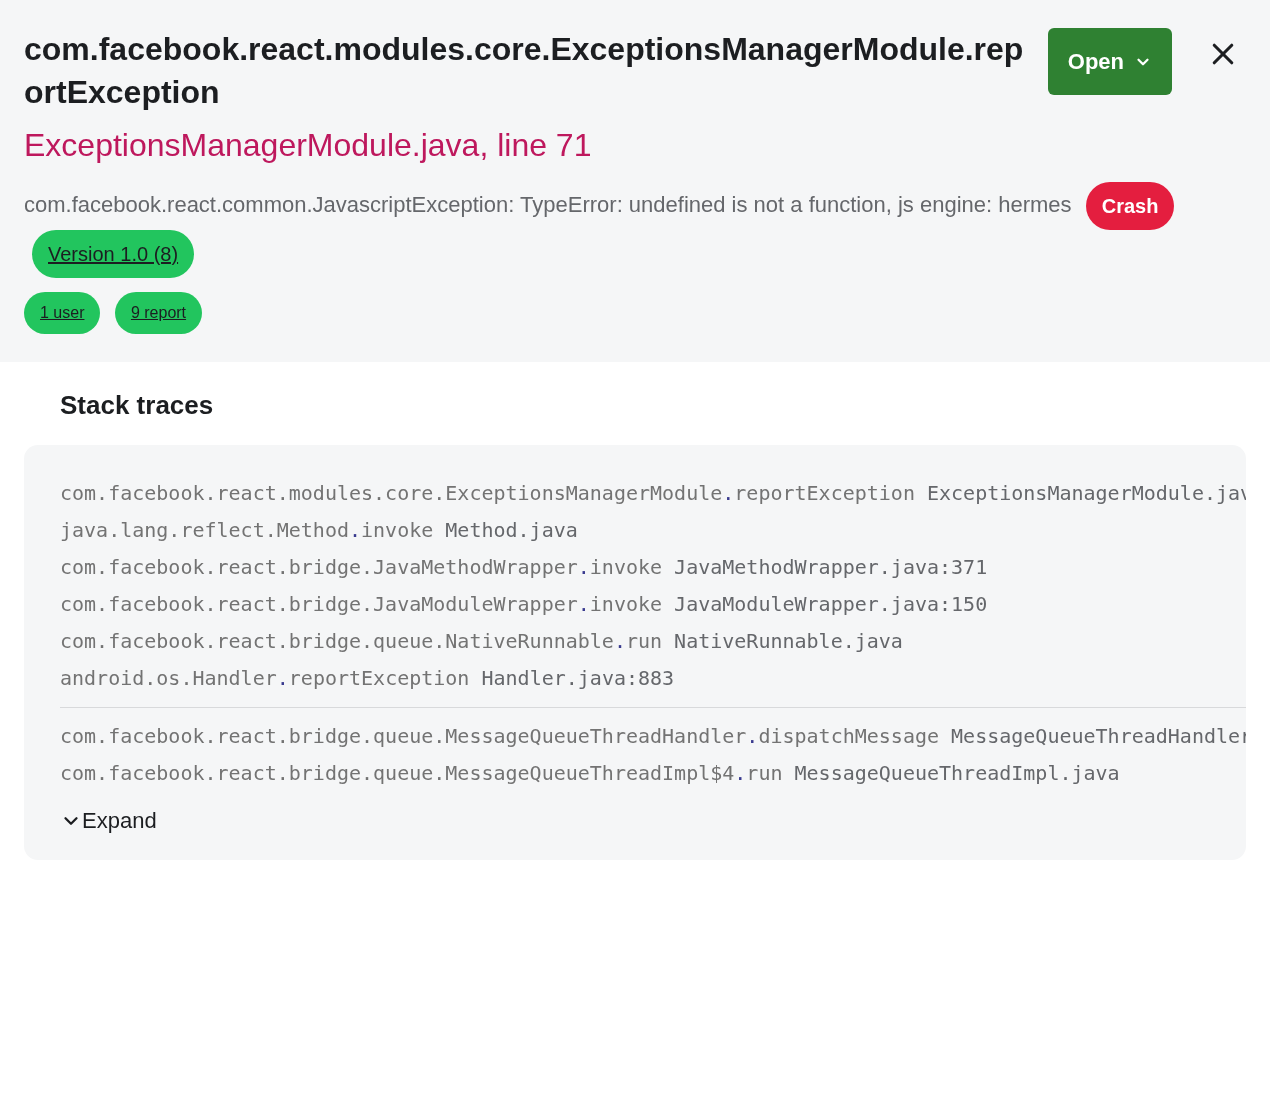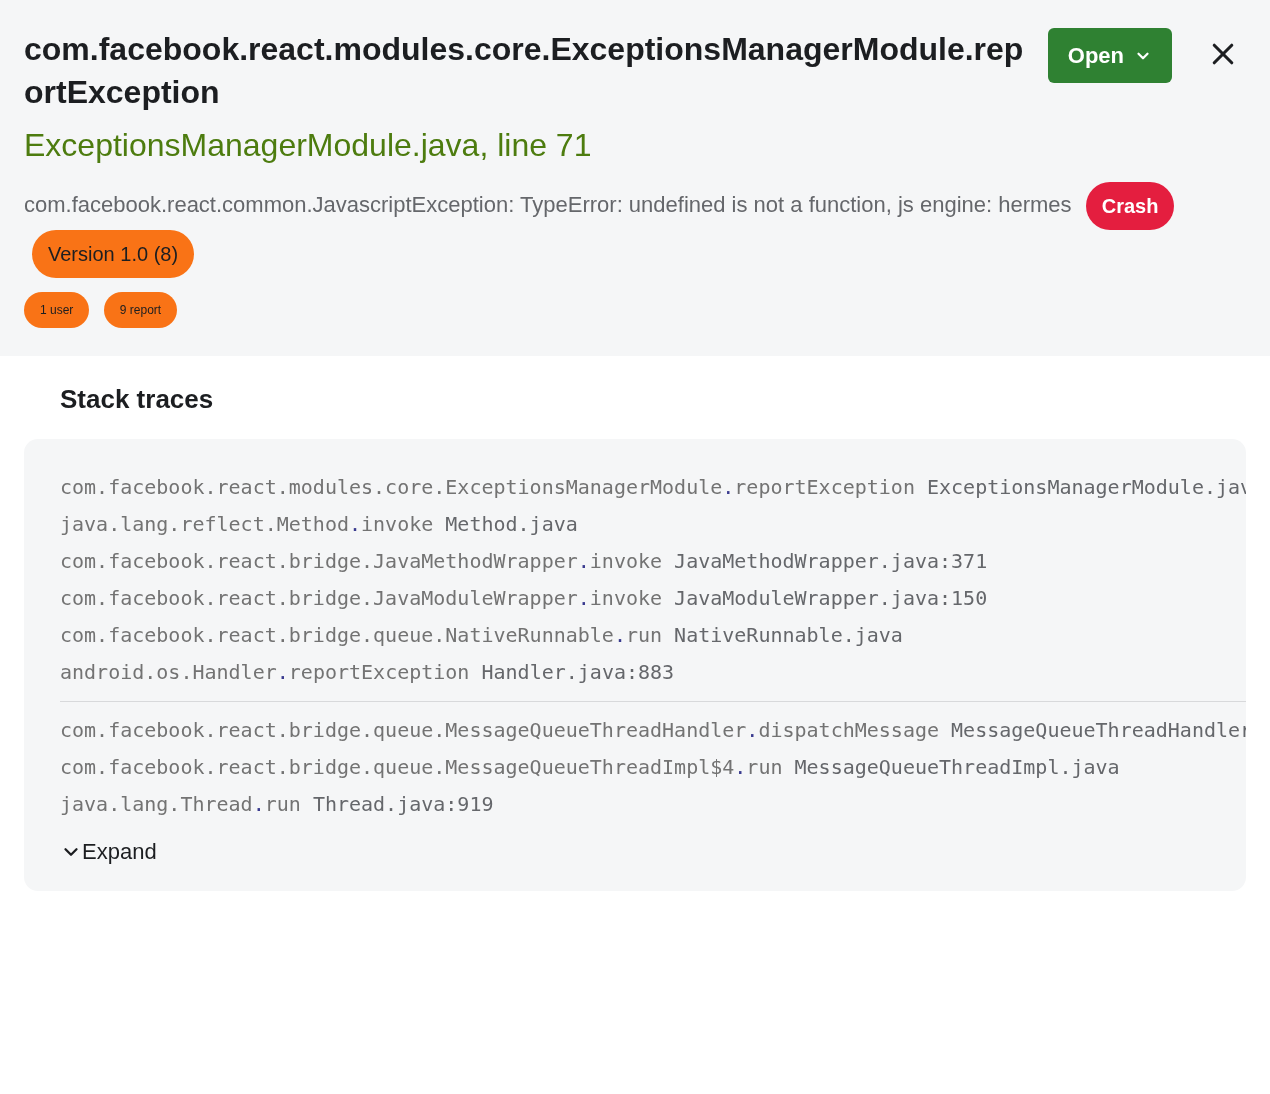--- a/index.html
+++ b/index.html
@@ -31,36 +31,36 @@
     font-size: 32px;
     font-weight: 600;
     line-height: 1.35;
     color: #1c1e21;
     word-break: break-word;
   }
   .title-sub {
     font-size: 32px;
     font-weight: 500;
     line-height: 1.35;
-    color: #4d7c0f;
+    color: #be185d;
     margin-top: 10px;
   }
   .open-button {
     display: inline-flex;
     align-items: center;
     gap: 10px;
     background: #2f8132;
     color: #ffffff;
     border: none;
     border-radius: 6px;
     padding: 10px 20px;
     font-size: 22px;
     font-weight: 600;
     cursor: pointer;
-    height: 55px;
+    height: 67px;
   }
   .open-button svg {
     width: 18px;
     height: 18px;
   }
   .close-button {
     background: none;
     border: none;
     cursor: pointer;
     padding: 8px;
@@ -93,30 +93,31 @@
     margin-left: 8px;
     vertical-align: middle;
     line-height: 1.4;
   }
   .pill-crash {
     background: #e41e3f;
     color: #ffffff;
     font-weight: 600;
   }
   .pill-gray {
-    background: #f97316;
-    color: #1c1e21;
+    background: #22c55e;
+    color: #1c1e21;
+    text-decoration: underline;
   }
   .meta-pills {
     margin-top: 14px;
   }
   .meta-pills .pill {
     margin-left: 0;
     margin-right: 10px;
-    font-size: 12px;
+    font-size: 16px;
   }
   .content-section {
     padding: 28px 24px 40px 24px;
   }
   .section-heading {
     font-size: 26px;
     font-weight: 700;
     color: #1c1e21;
     margin-bottom: 24px;
     margin-left: 36px;
@@ -204,21 +205,20 @@
         <div class="stack-line"><span class="pkg">java.lang.reflect.Method</span><span class="dot">.</span><span class="method">invoke</span> <span class="src">Method.java</span></div>
         <div class="stack-line"><span class="pkg">com.facebook.react.bridge.JavaMethodWrapper</span><span class="dot">.</span><span class="method">invoke</span> <span class="src">JavaMethodWrapper.java:371</span></div>
         <div class="stack-line"><span class="pkg">com.facebook.react.bridge.JavaModuleWrapper</span><span class="dot">.</span><span class="method">invoke</span> <span class="src">JavaModuleWrapper.java:150</span></div>
         <div class="stack-line"><span class="pkg">com.facebook.react.bridge.queue.NativeRunnable</span><span class="dot">.</span><span class="method">run</span> <span class="src">NativeRunnable.java</span></div>
         <div class="stack-line"><span class="pkg">android.os.Handler</span><span class="dot">.</span><span class="method">reportException</span> <span class="src">Handler.java:883</span></div>
       </div>
     <hr class="stack-divider">
     <div class="stack-lines" id="stack-bottom">
         <div class="stack-line"><span class="pkg">com.facebook.react.bridge.queue.MessageQueueThreadHandler</span><span class="dot">.</span><span class="method">dispatchMessage</span> <span class="src">MessageQueueThreadHandler.java</span></div>
         <div class="stack-line"><span class="pkg">com.facebook.react.bridge.queue.MessageQueueThreadImpl$4</span><span class="dot">.</span><span class="method">run</span> <span class="src">MessageQueueThreadImpl.java</span></div>
-        <div class="stack-line"><span class="pkg">java.lang.Thread</span><span class="dot">.</span><span class="method">run</span> <span class="src">Thread.java:919</span></div>
       </div>
     <div class="expand-row">
       <svg viewBox="0 0 24 24" fill="none" stroke="currentColor" stroke-width="2.5" stroke-linecap="round" stroke-linejoin="round">
           <polyline points="6 9 12 15 18 9"></polyline>
         </svg>
       <span>Expand</span>
     </div>
   </div>
 </div>
 

